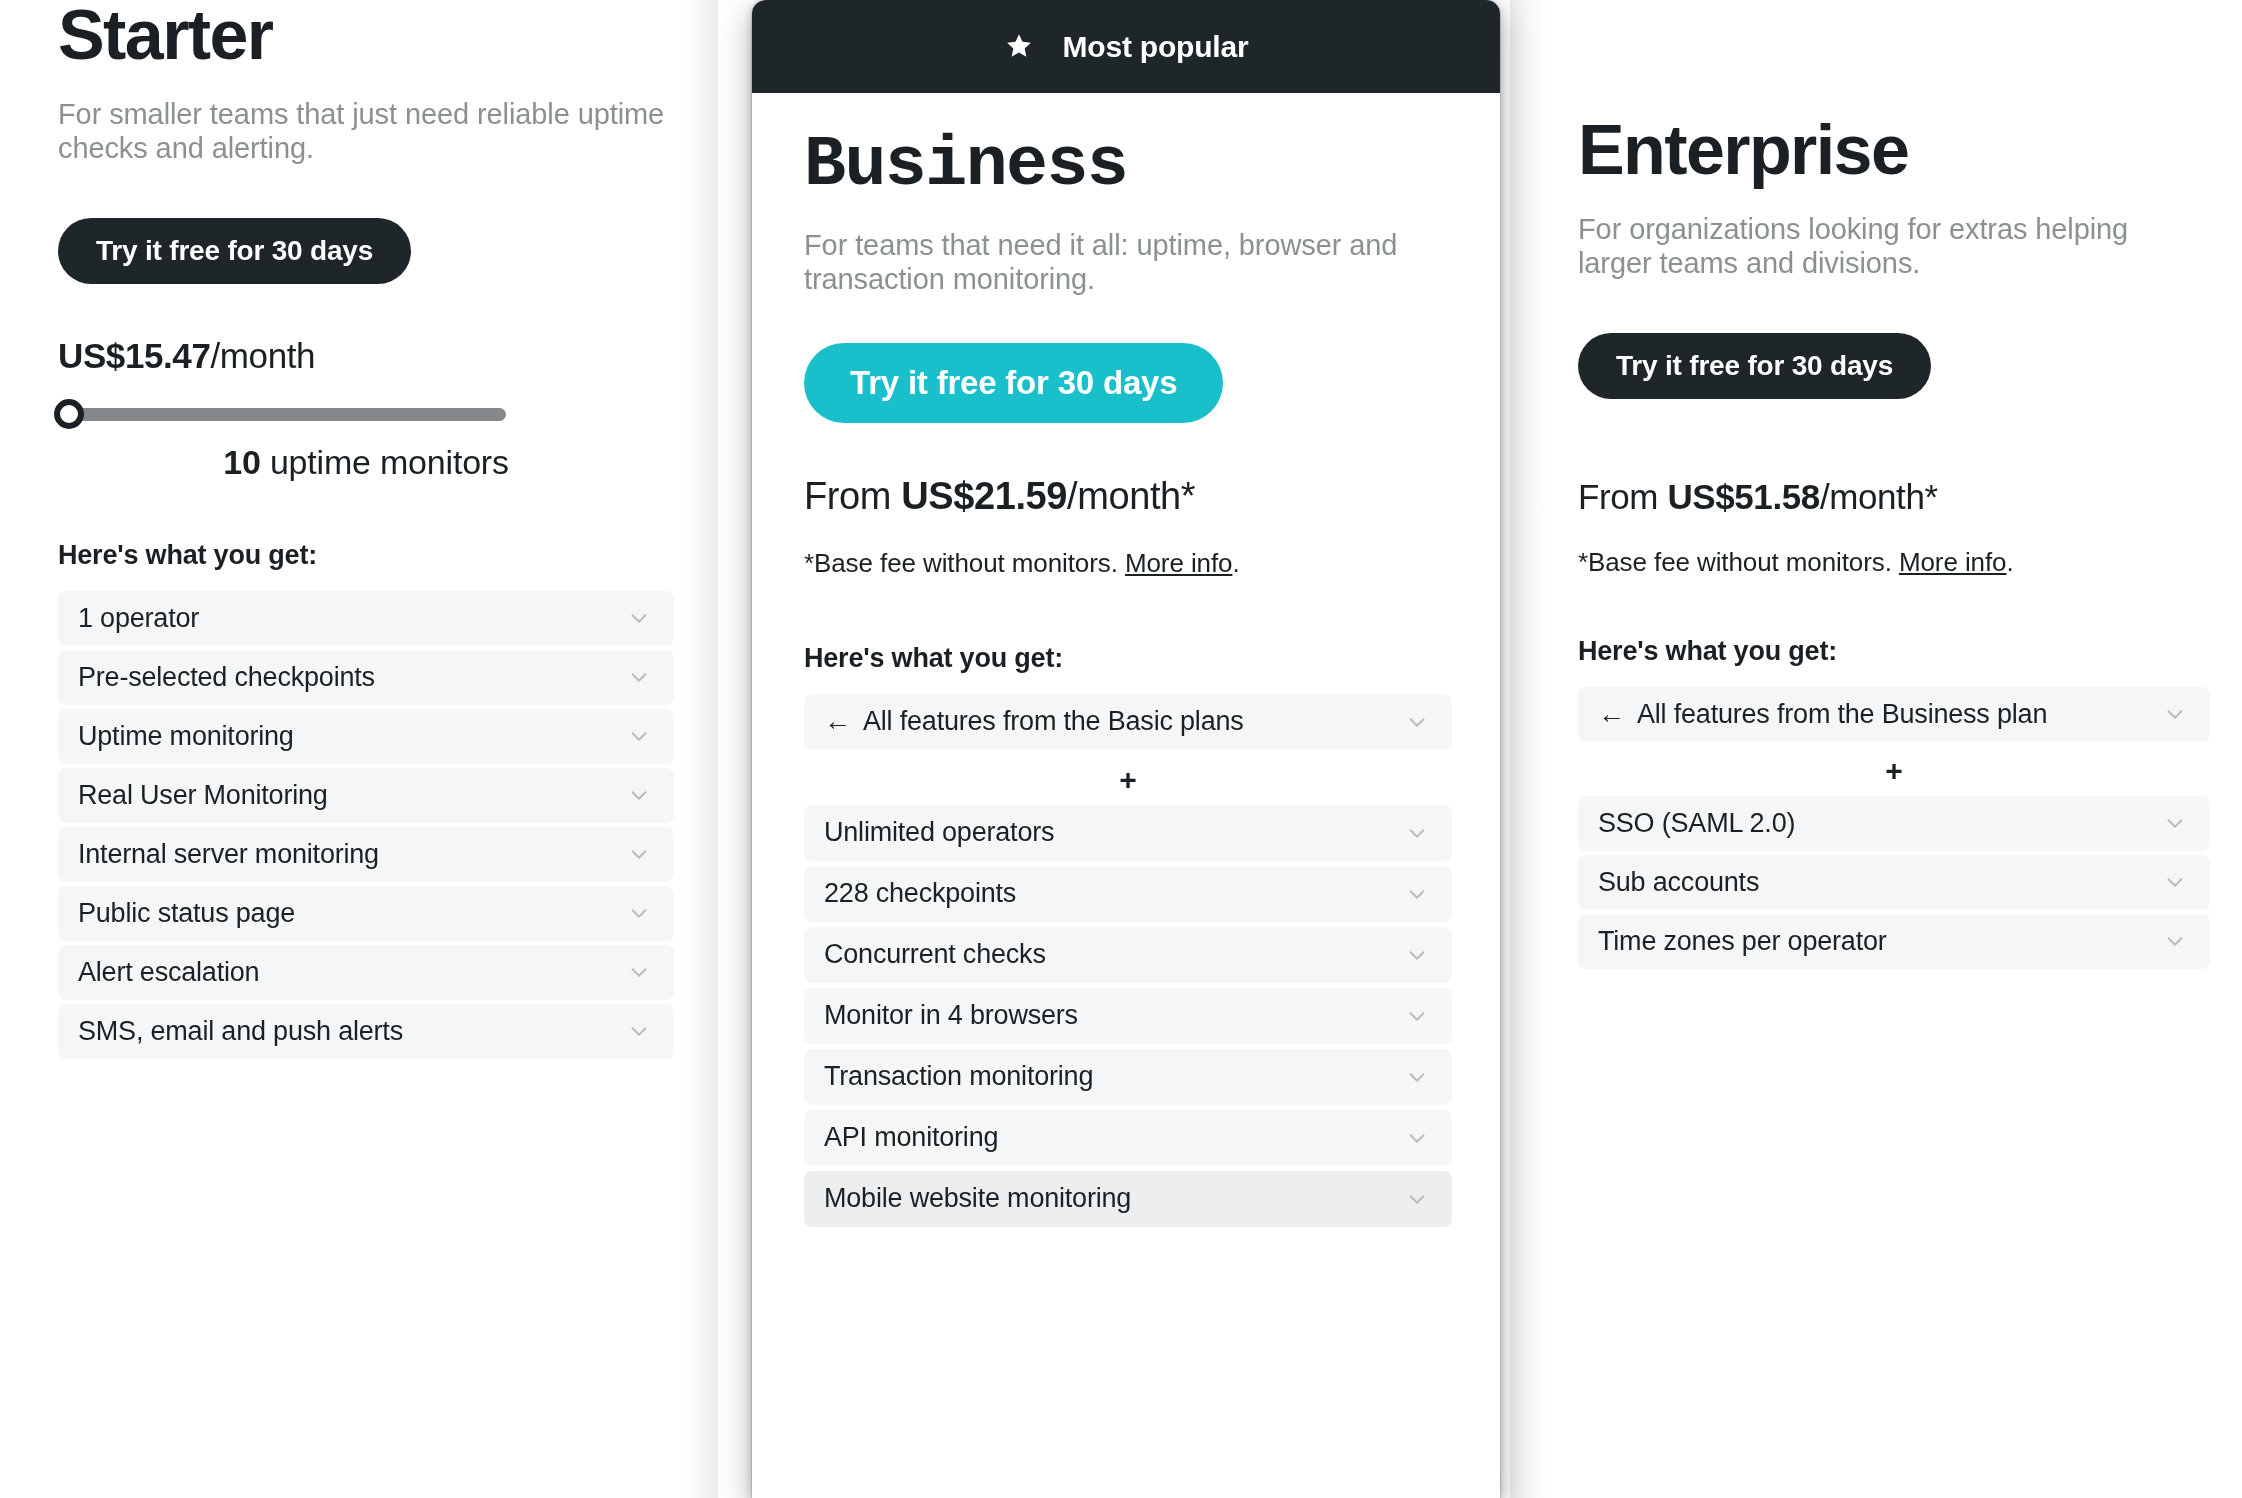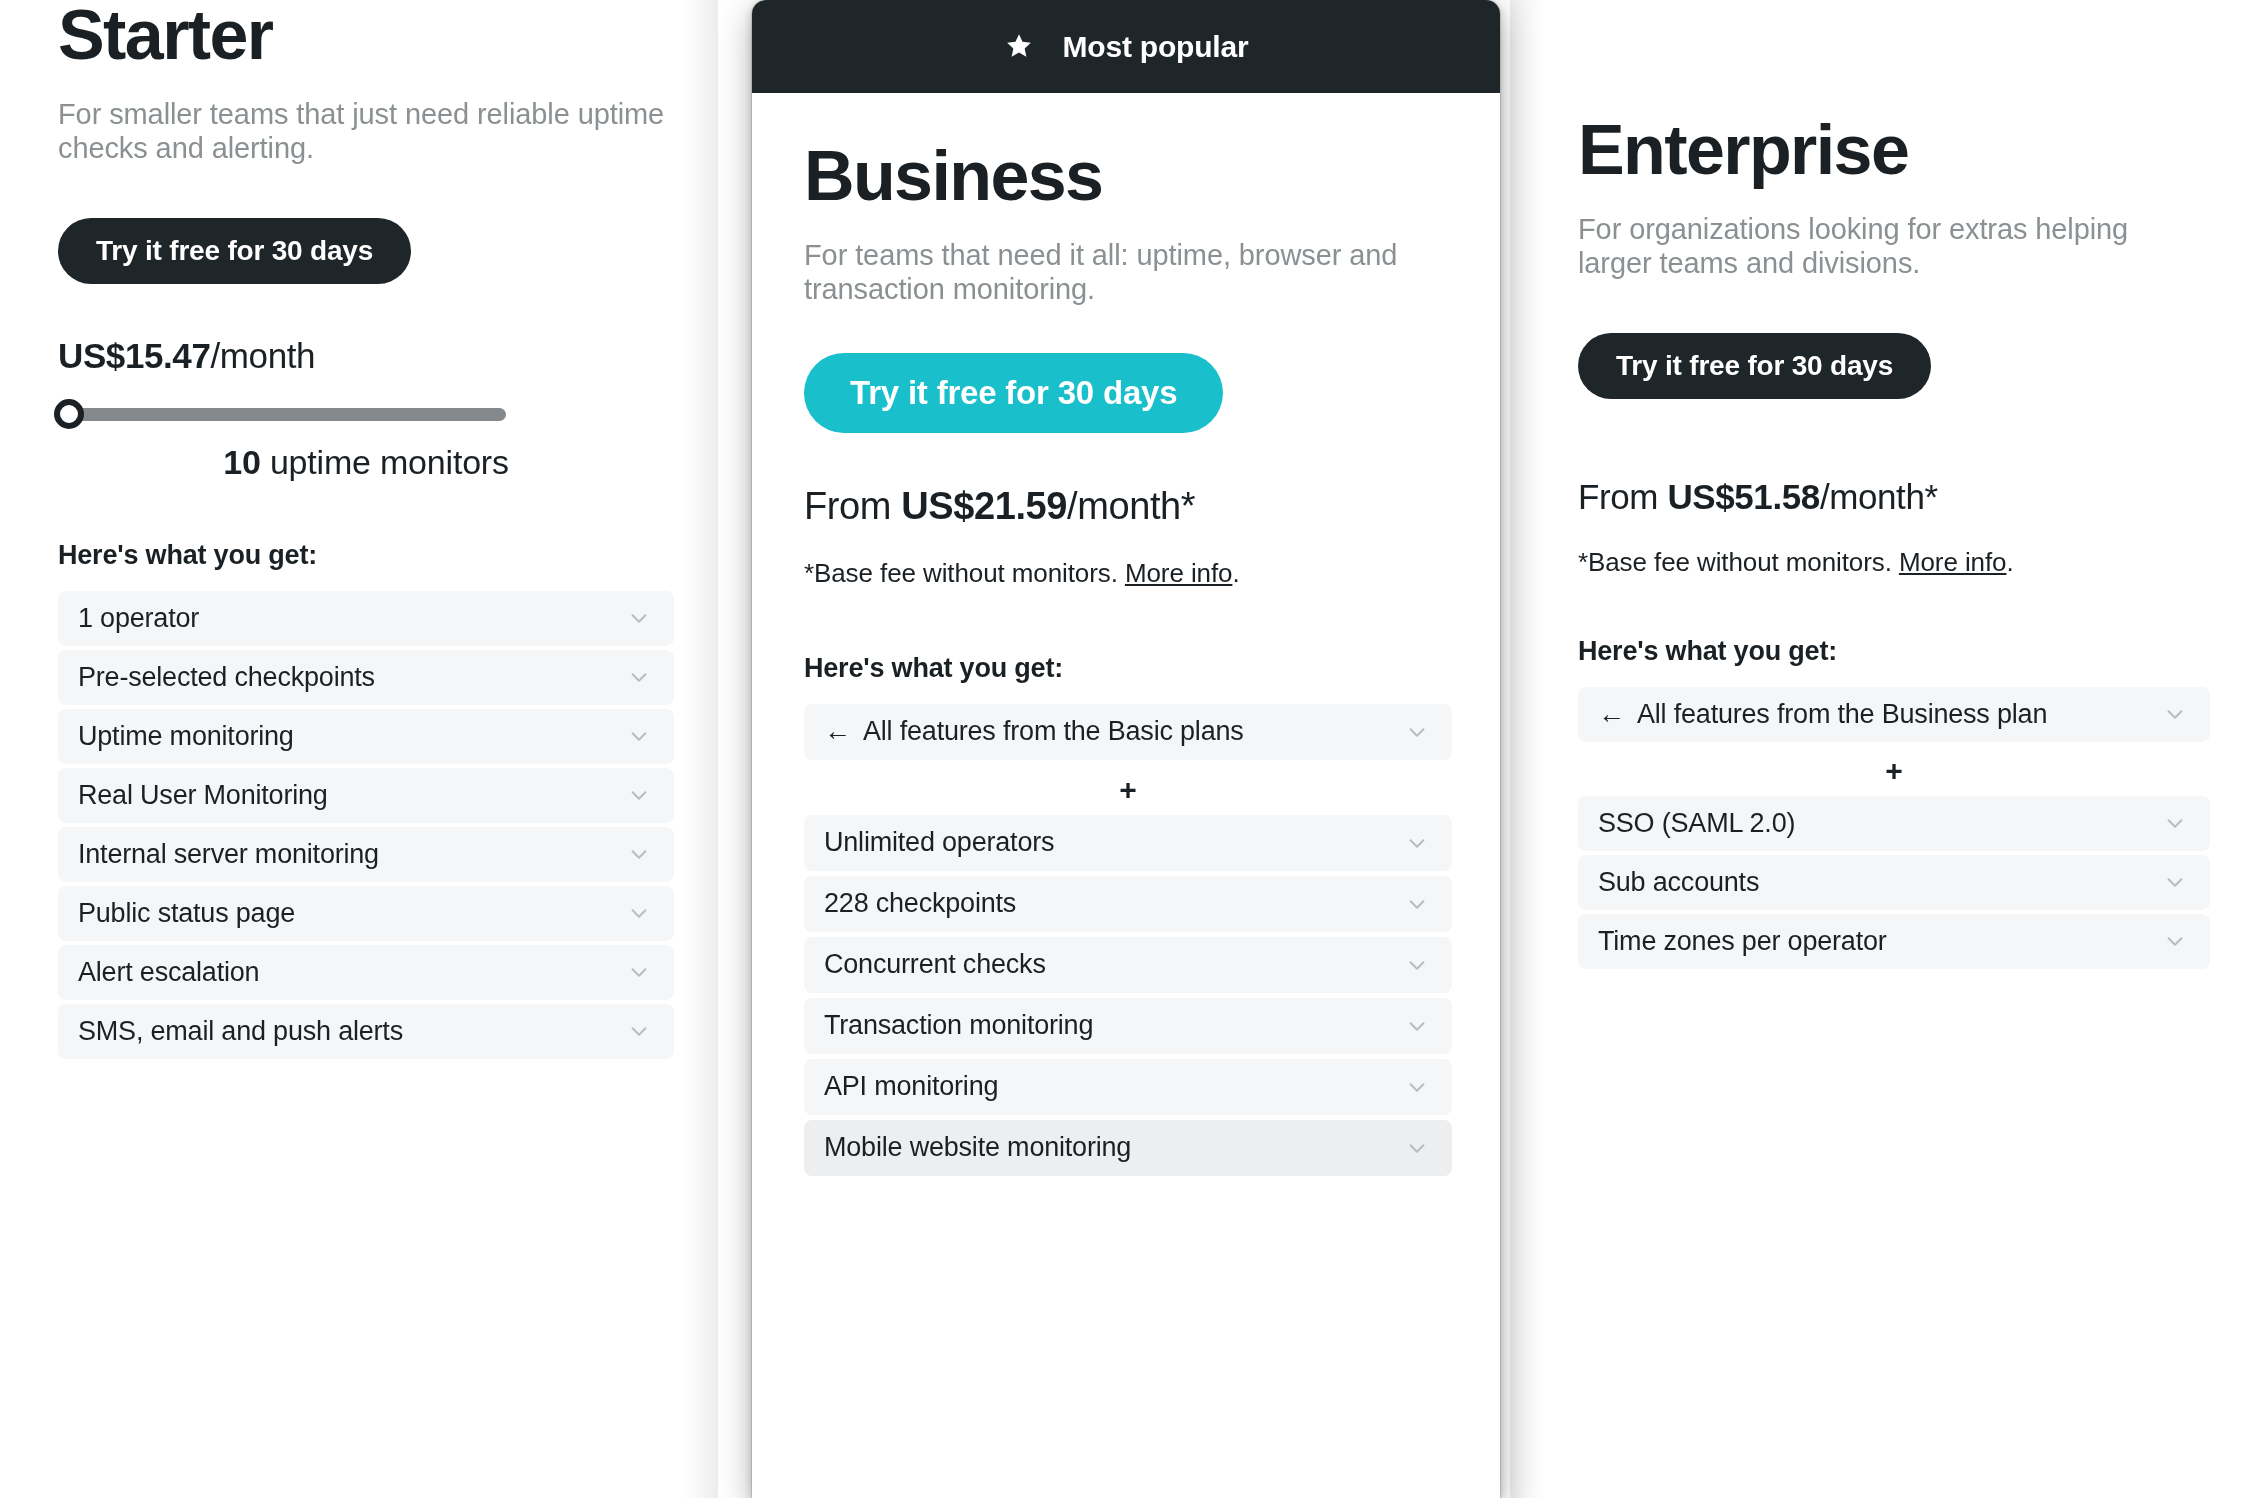--- a/index.html
+++ b/index.html
@@ -96,21 +96,21 @@
   #card-enterprise .body { padding-left: 68px; padding-right: 32px; }
 
   .plan-title {
     font-size: 70px;
     font-weight: bold;
     color: #1a2023;
     letter-spacing: -1.6px;
     line-height: 1;
   }
   #card-starter .plan-title { }
-  #card-business .plan-title { margin-top: 48px; }
+  #card-business .plan-title { margin-top: 38px; font-family: Liberation Mono, monospace; }
   #card-enterprise .plan-title { margin-top: 115px; }
 
   .plan-desc {
     font-size: 29px;
     line-height: 1.17;
     color: #8b9093;
     margin-top: 28px;
     max-width: 620px;
     letter-spacing: -0.1px;
   }
@@ -381,20 +381,26 @@
               <path d="M5 9l7 7 7-7" fill="none" stroke="#b9bdc0" stroke-width="2.2" stroke-linecap="round" stroke-linejoin="round"></path>
             </svg>
           </div>
           <div class="feature-row">
             <span class="feature-label">Concurrent checks</span>
             <svg width="22" height="22" viewBox="0 0 24 24" class="chevron-icon">
               <path d="M5 9l7 7 7-7" fill="none" stroke="#b9bdc0" stroke-width="2.2" stroke-linecap="round" stroke-linejoin="round"></path>
             </svg>
           </div>
           <div class="feature-row">
+            <span class="feature-label">Monitor in 4 browsers</span>
+            <svg width="22" height="22" viewBox="0 0 24 24" class="chevron-icon">
+              <path d="M5 9l7 7 7-7" fill="none" stroke="#b9bdc0" stroke-width="2.2" stroke-linecap="round" stroke-linejoin="round"></path>
+            </svg>
+          </div>
+          <div class="feature-row">
             <span class="feature-label">Transaction monitoring</span>
             <svg width="22" height="22" viewBox="0 0 24 24" class="chevron-icon">
               <path d="M5 9l7 7 7-7" fill="none" stroke="#b9bdc0" stroke-width="2.2" stroke-linecap="round" stroke-linejoin="round"></path>
             </svg>
           </div>
           <div class="feature-row">
             <span class="feature-label">API monitoring</span>
             <svg width="22" height="22" viewBox="0 0 24 24" class="chevron-icon">
               <path d="M5 9l7 7 7-7" fill="none" stroke="#b9bdc0" stroke-width="2.2" stroke-linecap="round" stroke-linejoin="round"></path>
             </svg>

